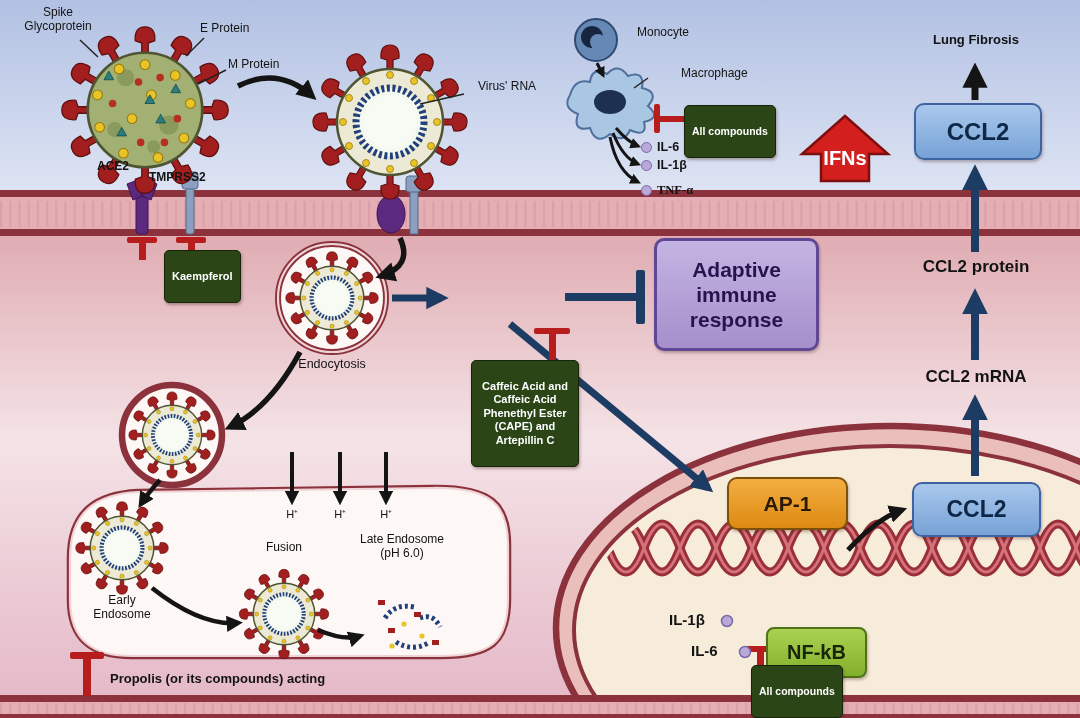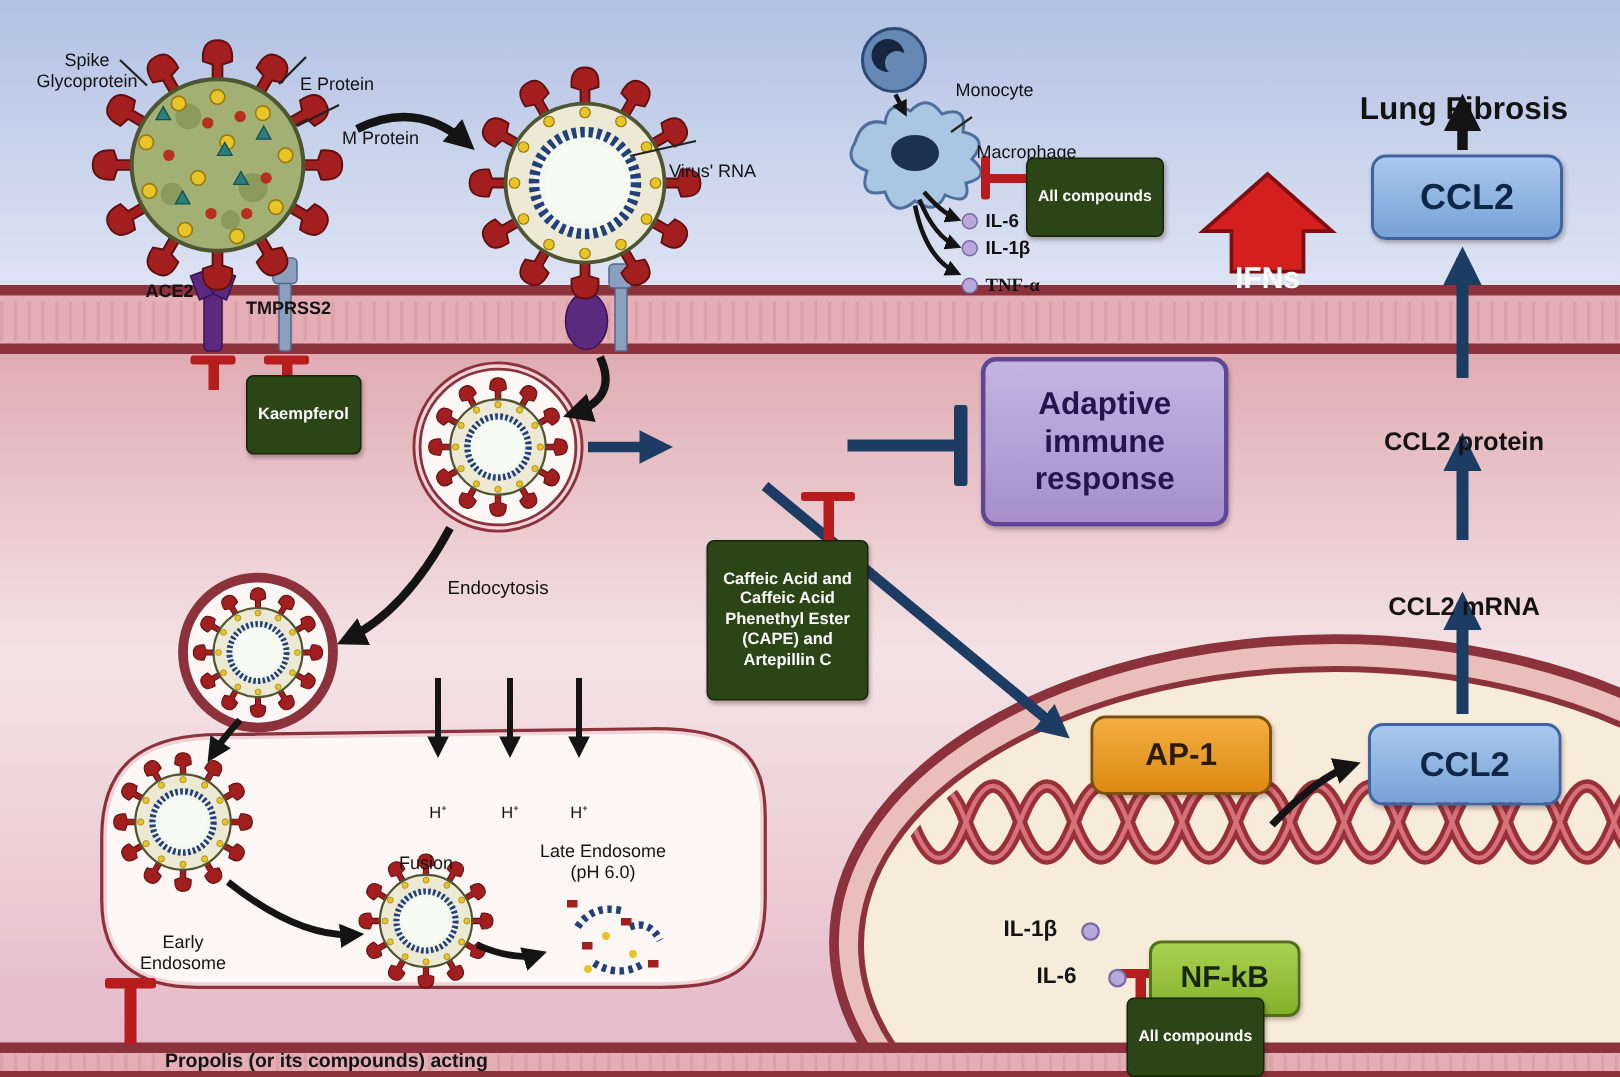--- a/index.html
+++ b/index.html
@@ -1,19 +1,19 @@
 <!DOCTYPE html>
 <html><head>
 <meta charset="utf-8">
 <style>
   html,body{margin:0;padding:0;background:#fff;}
   #canvas{position:relative;width:1080px;height:718px;overflow:hidden;
           font-family:"Liberation Sans",sans-serif;background:#fff;}
   #scene{position:absolute;left:0;top:0;}
-  .lbl{position:absolute;color:#131313;font-size:12px;line-height:1.15;margin-top:28px;}
+  .lbl{position:absolute;color:#131313;font-size:12px;line-height:1.15;}
   .ctr{text-align:center;}
   .bold{font-weight:bold;}
   .greenbox{position:absolute;background:#2b4517;border:1.5px solid #16250a;border-radius:5px;
             color:#fff;font-weight:bold;font-size:11px;line-height:1.22;padding:19px 7px;
             box-shadow:1px 2px 3px rgba(60,20,20,.35);}
   .node{position:absolute;display:flex;align-items:center;justify-content:center;
         font-weight:bold;border-radius:10px;box-shadow:1px 2px 3px rgba(60,20,20,.3);}
   .orange{background:linear-gradient(#f3ae41,#dd8a12);border:2.5px solid #7c4f0a;color:#2b1a04;}
   .blue{background:linear-gradient(#aac8ec,#76a2d6);border:2.5px solid #3e63a0;color:#0e2747;text-align:right;}
   .purple{background:linear-gradient(#c4b4e2,#a68fcb);border:3px solid #5f4796;color:#27134d;line-height:1.2;}
@@ -286,52 +286,52 @@
     <line x1="204" y1="38" x2="186" y2="56"></line>
     <line x1="226" y1="70" x2="198" y2="84"></line>
     <line x1="464" y1="94" x2="420" y2="104"></line>
     <line x1="648" y1="78" x2="634" y2="88"></line>
   </g>
 </svg>
 
 <div class="lbl ctr" style="left:12px;top:6px;width:92px;">Spike Glycoprotein</div>
 <div class="lbl" style="left:200px;top:22px;">E Protein</div>
 <div class="lbl" style="left:228px;top:58px;">M Protein</div>
-<div class="lbl" style="left:446px;top:80px;">Virus' RNA</div>
+<div class="lbl" style="left:478px;top:80px;">Virus' RNA</div>
 
 <div class="lbl" style="left:97px;top:160px;font-weight:600;">ACE2</div>
-<div class="lbl" style="left:164px;top:171px;font-weight:600;">TMPRSS2</div>
+<div class="lbl" style="left:149px;top:171px;font-weight:600;">TMPRSS2</div>
 
 <div class="greenbox" style="left:164px;top:250px;">Kaempferol</div>
 
 <div class="lbl ctr" style="left:282px;top:357px;width:100px;font-size:12.5px;">Endocytosis</div>
 
 <div class="greenbox ctr" style="left:471px;top:360px;width:92px;text-align:center;">Caffeic Acid and Caffeic Acid Phenethyl Ester (CAPE) and Artepillin C</div>
 <div class="node purple ctr" style="left:654px;top:238px;width:165px;height:113px;font-size:21px;padding:0 14px;box-sizing:border-box;">Adaptive immune response</div>
 
 <div class="lbl" style="left:637px;top:26px;">Monocyte</div>
-<div class="lbl" style="left:651px;top:67px;">Macrophage</div>
+<div class="lbl" style="left:681px;top:67px;">Macrophage</div>
 <div class="greenbox" style="left:684px;top:105px;font-size:10.5px;">All compounds</div>
 
 <div class="cytorow" style="left:641px;top:140px;">
   <span class="cdot"></span>
   <span>IL-6</span>
 </div>
 <div class="cytorow" style="left:641px;top:158px;">
   <span class="cdot"></span>
   <span>IL-1β</span>
 </div>
 <div class="cytorow" style="left:641px;top:183px;font-family:Liberation Serif, serif;">
   <span class="cdot"></span>
   <span>TNF-α</span>
 </div>
 
 <div class="lbl ctr bold" style="left:805px;top:147px;width:80px;font-size:20px;color:#fff;">IFNs</div>
 
-<div class="lbl ctr bold" style="left:898px;top:33px;width:156px;font-size:21px;">Lung Fibrosis</div>
+<div class="lbl ctr bold" style="left:898px;top:33px;width:156px;font-size:13px;">Lung Fibrosis</div>
 <div class="node blue" style="left:914px;top:103px;width:124px;height:53px;font-size:24px;">CCL2</div>
 <div class="lbl ctr bold" style="left:898px;top:257px;width:156px;font-size:17px;">CCL2 protein</div>
 <div class="lbl ctr bold" style="left:898px;top:367px;width:156px;font-size:17px;">CCL2 mRNA</div>
 
 <div class="node orange" style="left:727px;top:477px;width:117px;height:49px;font-size:21px;">AP-1</div>
 <div class="node blue" style="left:912px;top:482px;width:125px;height:51px;font-size:23px;">CCL2</div>
 <div class="node limegreen" style="left:766px;top:593px;width:97px;height:47px;font-size:20px;border-radius:8px;">NF-kB</div>
 
 <div class="nucrow" style="left:669px;top:611px;">
   <span>IL-1β</span>

